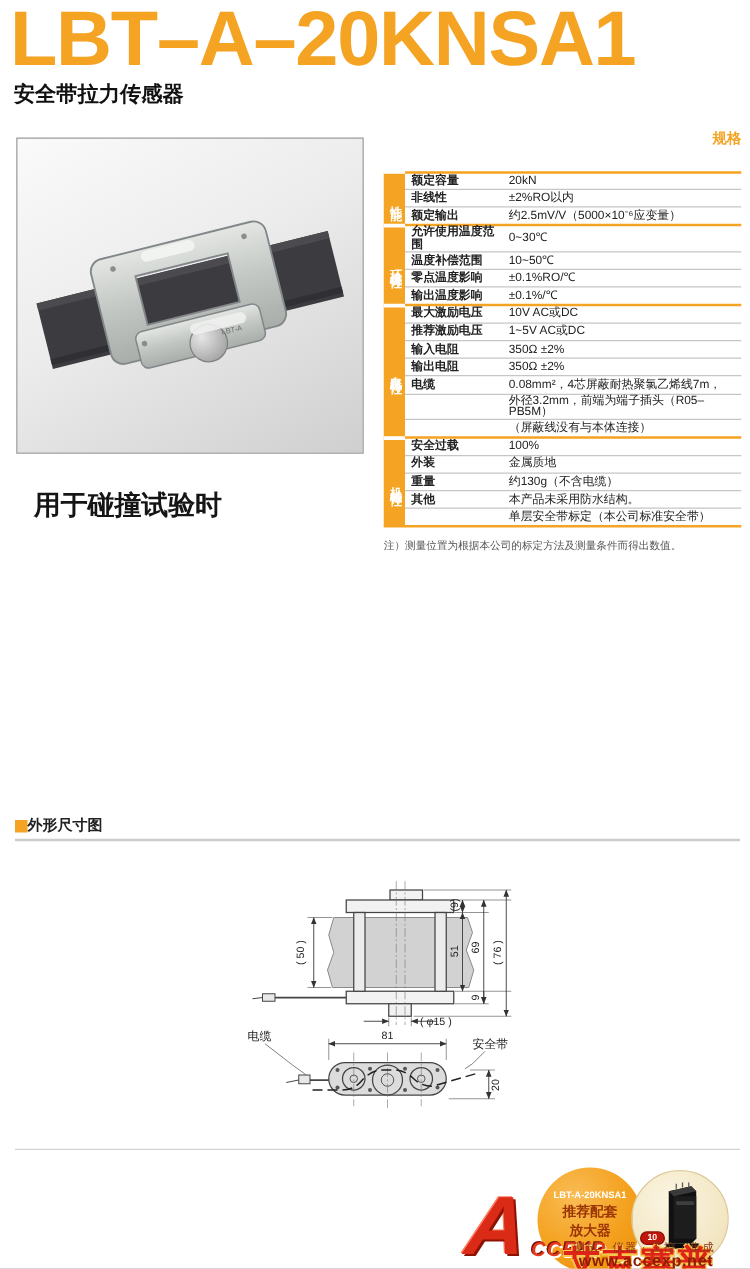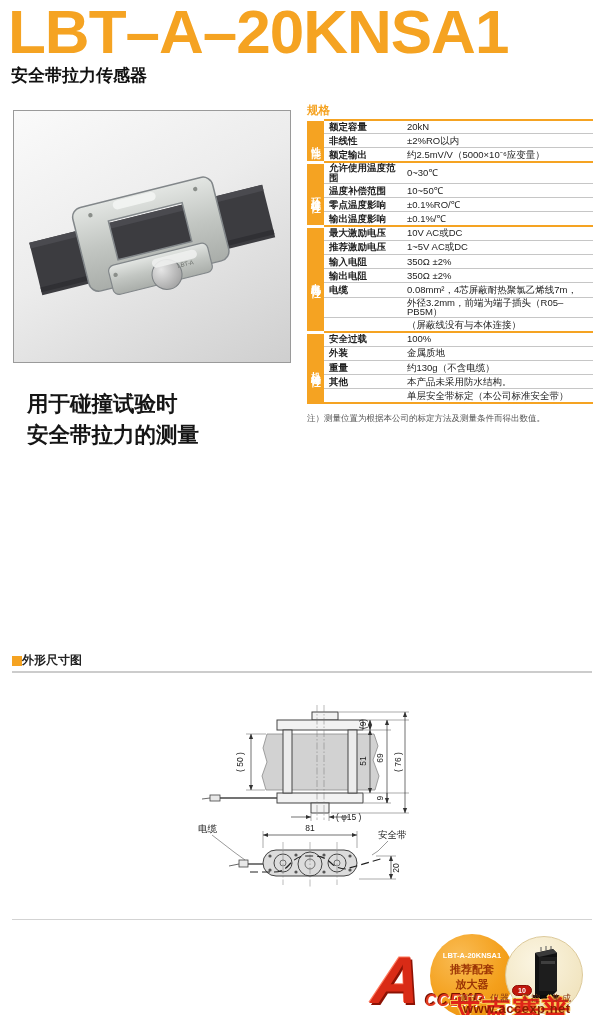--- a/index.html
+++ b/index.html
@@ -11,21 +11,21 @@
   .title{ position:absolute; left:8px; top:-4px; font-size:62px; font-weight:bold;
           letter-spacing:-1px; color:var(--accent); white-space:nowrap; }
   .subtitle{ position:absolute; left:11px; top:64px; font-size:17px; font-weight:bold; color:#111; }
 
   
   .photo{ position:absolute; left:13px; top:110px; width:278px; height:253px;
           border:1px solid #9a9a9a; background:linear-gradient(150deg,#fafafa 0%,#ececec 45%,#cfcfcf 100%); }
 
   
   .spec{ position:absolute; left:307px; top:103px; width:286px; }
-  .spec-title{ color:var(--accent); font-size:11.5px; font-weight:bold; margin-bottom:0; }
+  .spec-title{ color:var(--accent); font-size:11.5px; font-weight:bold; margin-bottom:18px;text-align:right; }
   table.spec-table{ width:286px; border-collapse:collapse; font-size:9.5px; color:#222;
           border-top:2px solid var(--accent); border-bottom:2px solid var(--accent); }
   table.spec-table th.cat{ width:17px; background:var(--accent); color:#fff; font-weight:bold;
           writing-mode:vertical-rl; text-align:center; letter-spacing:2px; font-size:9.5px;
           border-top:3px solid #fff; }
   table.spec-table td{ height:14.2px; border-bottom:1px solid #c6c6c6; vertical-align:middle; line-height:1.05; }
   table.spec-table td.lbl{ width:80px; font-weight:bold; padding-left:5px; }
   table.spec-table td.val{ padding-left:3px; }
   table.spec-table tr.sec-start td{ border-top:2px solid var(--accent); }
   .spec-notes{ margin-top:9px; font-size:8.5px; line-height:1.35; color:#555; }
@@ -199,21 +199,20 @@
           </tr>
         </tbody>
     </table>
     <div class="spec-notes">
         <div>注）测量位置为根据本公司的标定方法及测量条件而得出数值。</div>
       </div>
   </div>
 
   <div class="intro-heading">
     <div>用于碰撞试验时</div>
-    <div>安全带拉力的测量</div>
   </div>
 
   <div class="dim-header">
     <span class="dim-bullet"></span>
     <span class="dim-title">外形尺寸图</span>
   </div>
   <div class="dim-rule"></div>
 
   <svg class="dim-svg" width="350" height="245" viewBox="0 0 350 245">
     <defs>

